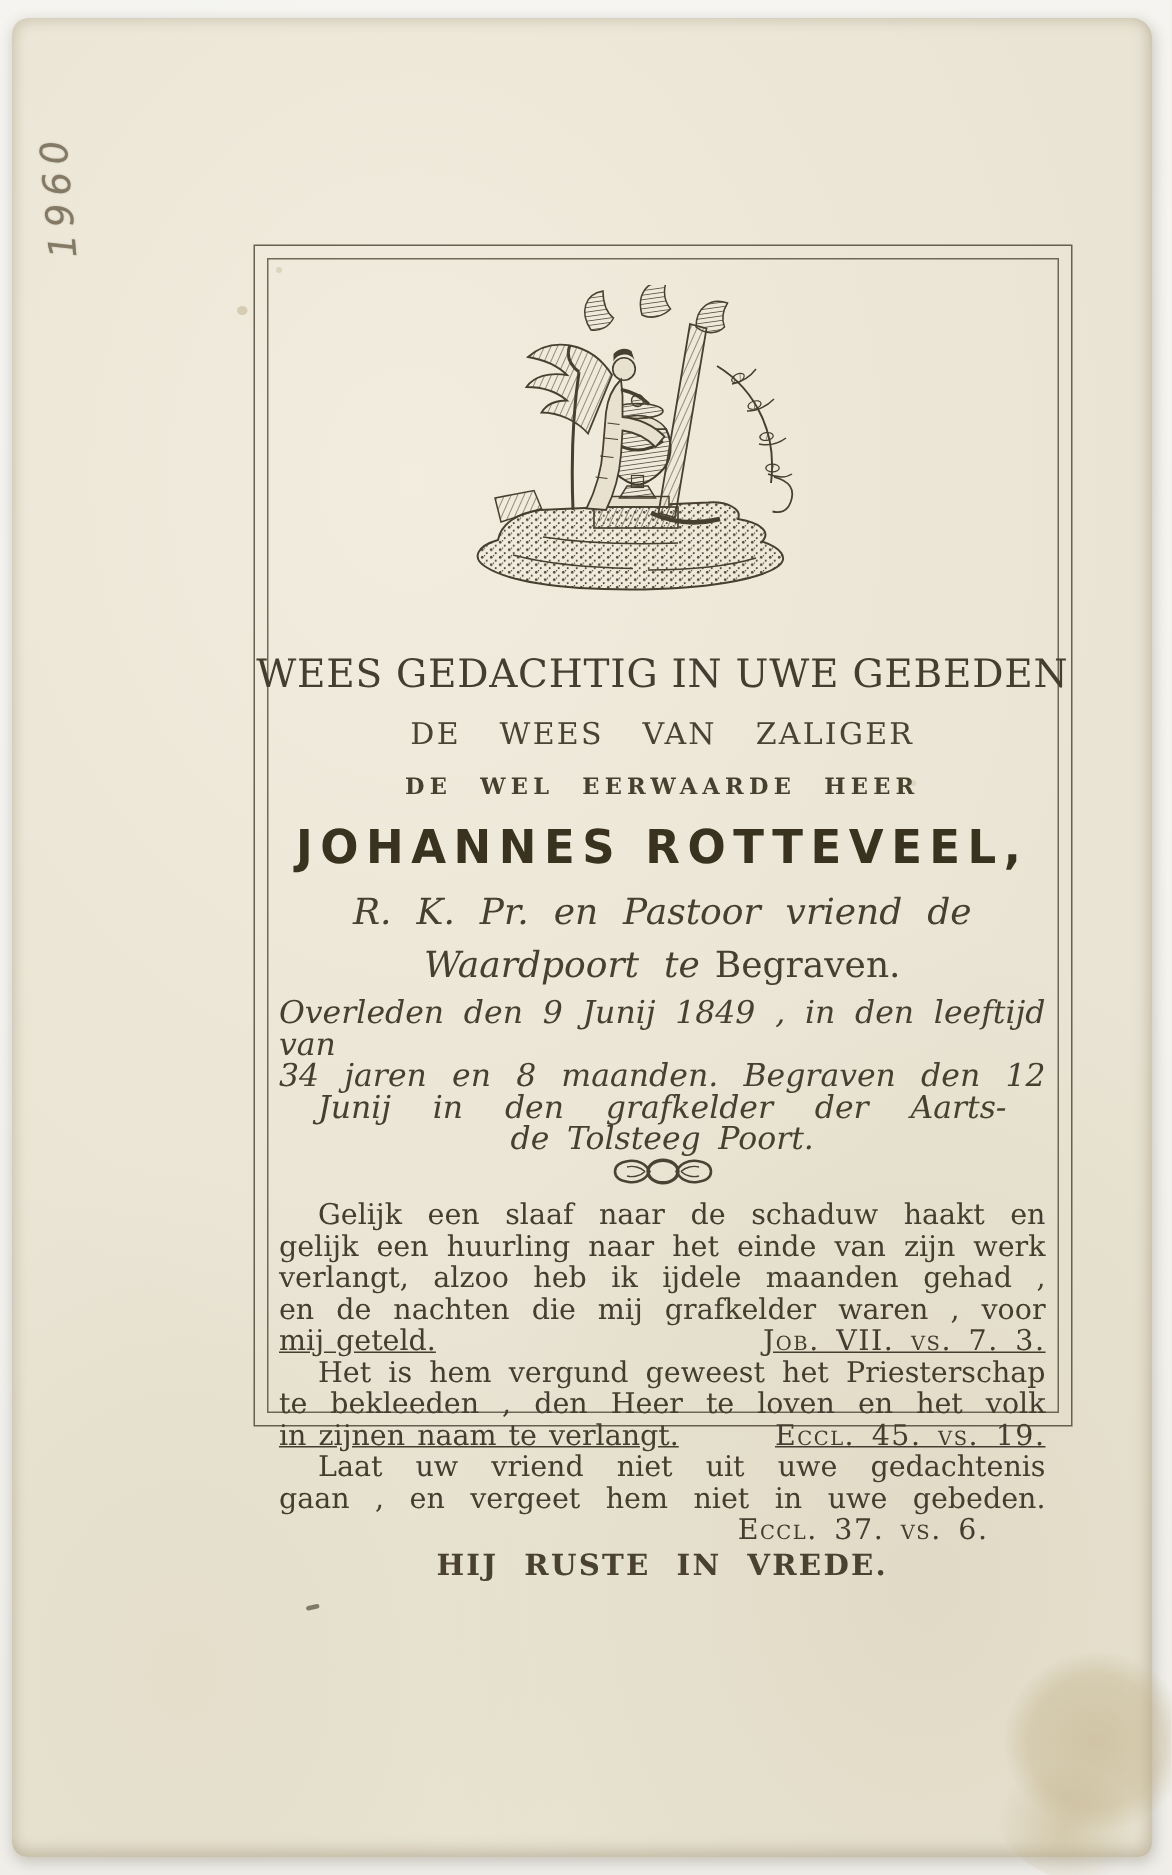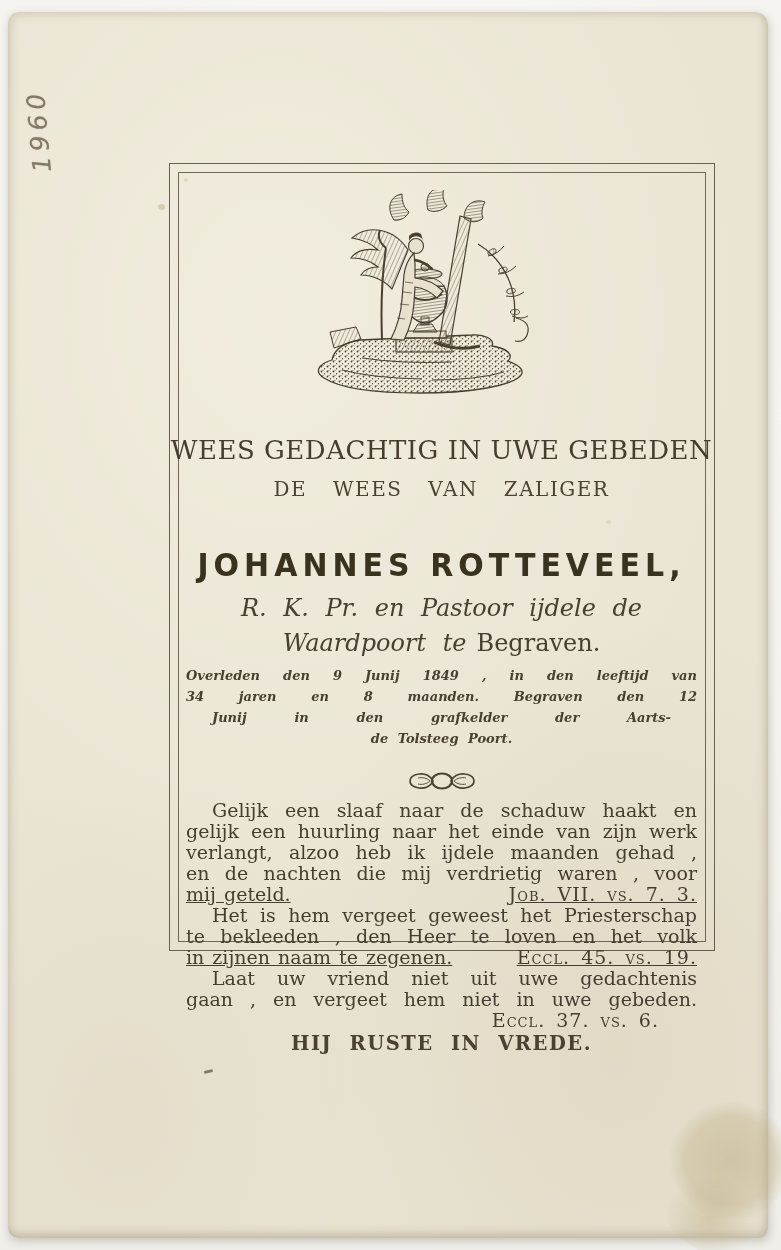--- a/index.html
+++ b/index.html
@@ -72,21 +72,21 @@
   .name{
     top:384px;text-align:center;
     font-family:"DejaVu Sans","Liberation Sans",sans-serif;
     font-size:30px;font-weight:bold;letter-spacing:5px;color:#39321f;
     transform:scaleY(1.04);
   }
   .role1{top:430px;text-align:center;font-size:24px;font-style:italic;word-spacing:9px;color:#473f30;}
   .role2{top:465px;text-align:center;font-size:24px;color:#473f30;}
   .role2 .it{font-style:italic;margin-right:10px;word-spacing:9px;}
   
-  .death{top:501px;font-size:13px;font-weight:bold;font-style:italic;line-height:21px;word-spacing:5px;color:#473f30;}
+  .death{top:501px;font-size:21px;font-weight:normal;font-style:italic;line-height:21px;word-spacing:5px;color:#473f30;}
   .line{display:block;}
   .just{text-align:justify;text-align-last:justify;}
   .cent{text-align:center;text-align-last:center;}
   .pads{padding:0 26px;}
   
   .orn{top:606px;display:flex;justify-content:center;}
   
   .verses{top:636px;font-size:19px;line-height:21px;word-spacing:2px;color:#453d30;}
   .ind{text-indent:26px;}
   .split{display:flex;justify-content:space-between;align-items:center;text-decoration:underline;}
@@ -164,23 +164,24 @@
           <ellipse cx="190" cy="62" rx="4.5" ry="2.6" transform="rotate(-28 190 62)" fill="url(#h2)" stroke="#473f30" stroke-width="0.8"></ellipse>
           <ellipse cx="201" cy="80" rx="4.5" ry="2.6" transform="rotate(-18 201 80)" fill="url(#h2)" stroke="#473f30" stroke-width="0.8"></ellipse>
           <ellipse cx="209" cy="101" rx="4.5" ry="2.6" transform="rotate(-8 209 101)" fill="url(#h2)" stroke="#473f30" stroke-width="0.8"></ellipse>
           <ellipse cx="213" cy="122" rx="4.5" ry="2.6" fill="url(#h2)" stroke="#473f30" stroke-width="0.8"></ellipse>
           <path class="ln" d="M214 128 q16 4 11 17 q-3 8 -12 6" stroke-width="1.2"></path>
         </svg>
       </div>
 
       <div class="blk full t1">WEES GEDACHTIG IN UWE GEBEDEN</div>
       <div class="blk full t2">DE WEES VAN ZALIGER</div>
+      <div class="blk full t3">DE WEL EERWAARDE HEER</div>
 
       <div class="blk full name">JOHANNES ROTTEVEEL,</div>
-      <div class="blk full role1">R. K. Pr. en Pastoor ijdele de</div>
+      <div class="blk full role1">R. K. Pr. en Pastoor vriend de</div>
       <div class="blk full role2">
         <span class="it">Waardpoort te</span><span>Begraven.</span>
       </div>
 
       <div class="blk death">
         <span class="line just">Overleden den 9 Junij 1849 , in den leeftijd van</span>
         <span class="line just">34 jaren en 8 maanden. Begraven den 12</span>
         <span class="line just pads">Junij in den grafkelder der Aarts-</span>
         <span class="line cent">de Tolsteeg Poort.</span>
       </div>
@@ -194,30 +195,30 @@
             <path d="M45 11 c2 -5 8 -8 14 -7 c7 1 9 4 9 7 c0 3 -2 6 -9 7 c-6 1 -12 -2 -14 -7 z" stroke-width="1.7"></path>
             <path d="M48 11 c3 -3 8 -4 12 -3 M60 14 c-4 1 -9 0 -12 -3" stroke-width="0.9"></path>
           </g>
         </svg>
       </div>
 
       <div class="blk verses">
         <span class="line just ind">Gelijk een slaaf naar de schaduw haakt en</span>
         <span class="line just">gelijk een huurling naar het einde van zijn werk</span>
         <span class="line just">verlangt, alzoo heb ik ijdele maanden gehad ,</span>
-        <span class="line just">en de nachten die mij verdrietig waren , voor</span>
+        <span class="line just">en de nachten die mij grafkelder waren , voor</span>
         <span class="line split">
           <span>mij geteld.</span>
           <span class="cite">Job. VII. vs. 7. 3.</span>
         </span>
 
-        <span class="line just ind">Het is hem vergeet geweest het Priesterschap</span>
+        <span class="line just ind">Het is hem vergund geweest het Priesterschap</span>
         <span class="line just">te bekleeden , den Heer te loven en het volk</span>
         <span class="line split">
-          <span>in zijnen naam te zegenen.</span>
+          <span>in zijnen naam te verlangt.</span>
           <span class="cite">Eccl. 45. vs. 19.</span>
         </span>
 
         <span class="line just ind">Laat uw vriend niet uit uwe gedachtenis</span>
         <span class="line just">gaan , en vergeet hem niet in uwe gebeden.</span>
         <span class="line cite-line cite">Eccl. 37. vs. 6.</span>
 
         <span class="line closing">HIJ RUSTE IN VREDE.</span>
       </div>
 

